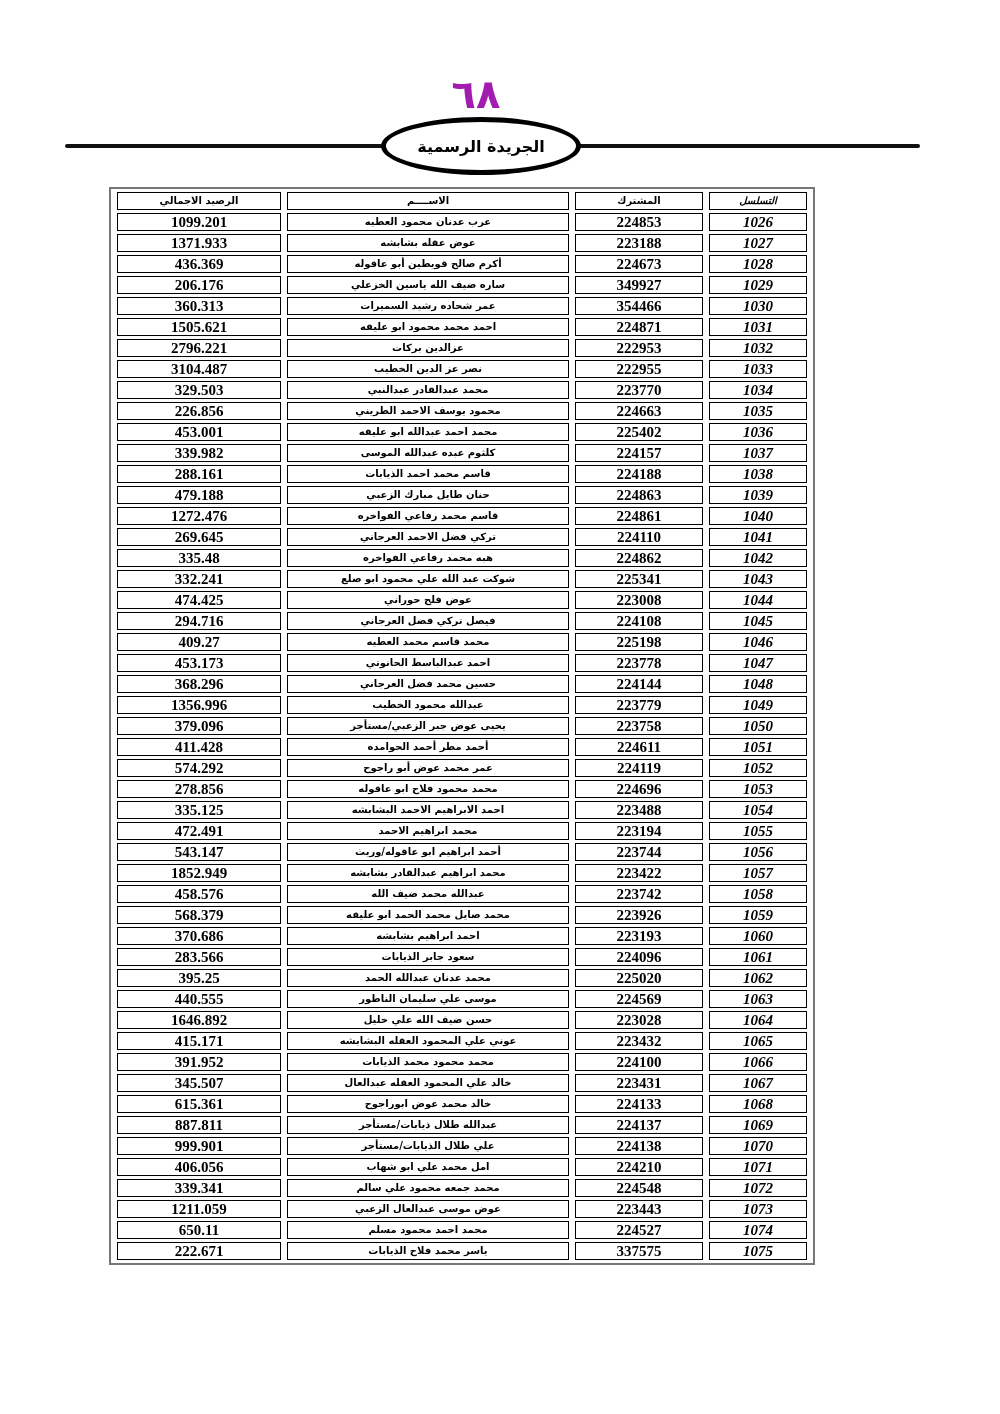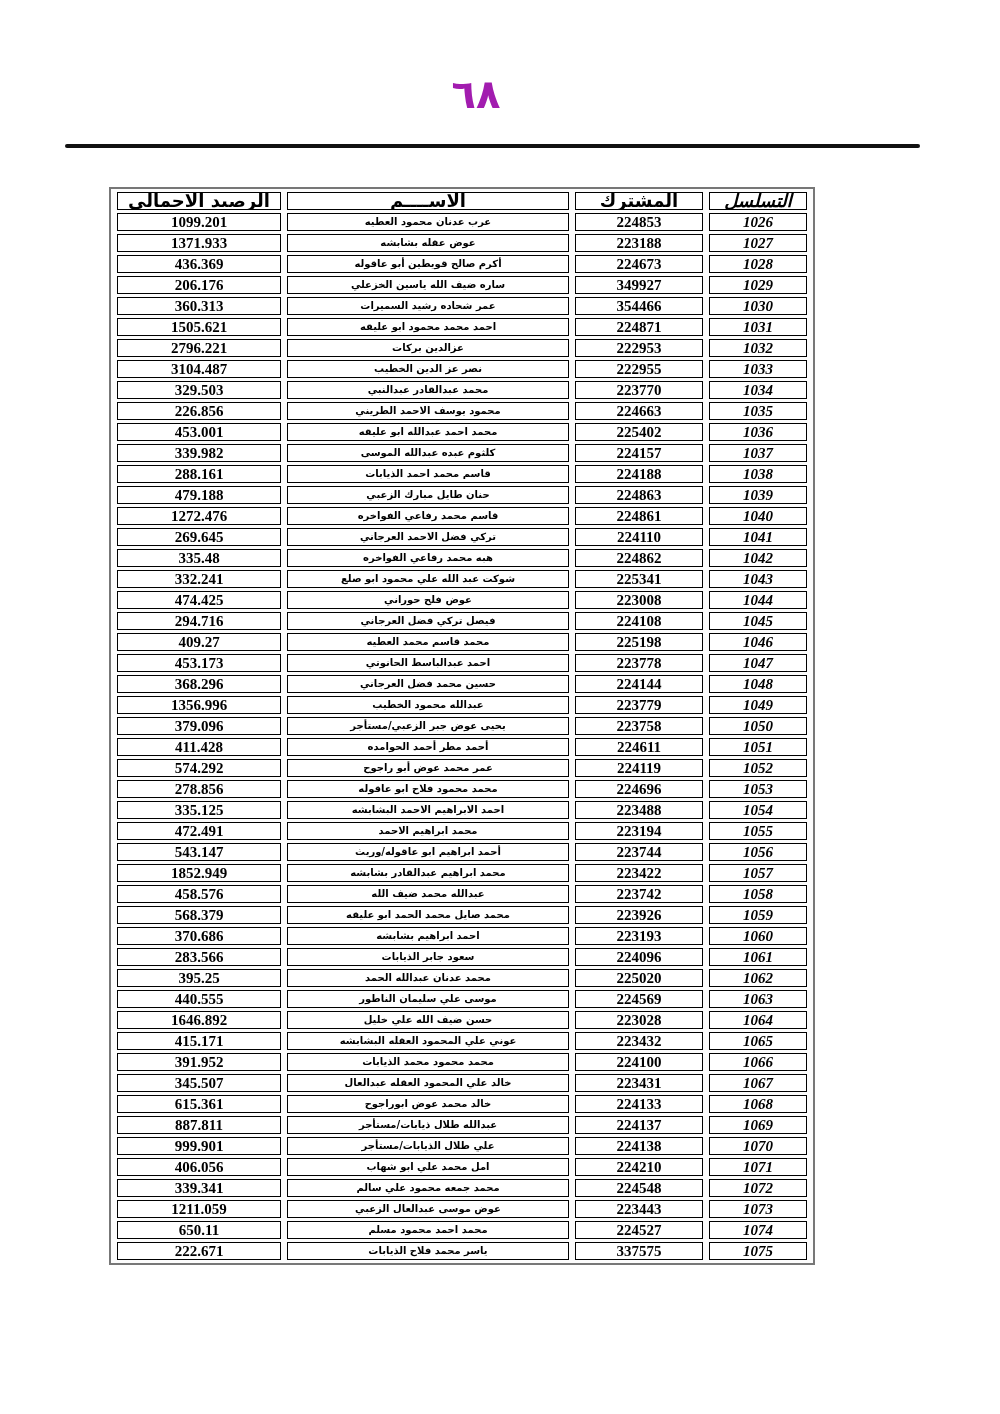--- a/index.html
+++ b/index.html
@@ -84,31 +84,34 @@
   th.col-balance, td.col-balance { width: 158px; }
   .ar {
     font-size: 10px;
     direction: rtl;
   }
   .num {
     font-family: "Liberation Serif", "DejaVu Serif", serif;
     font-size: 15px;
     direction: ltr;
   }
-  th.ar { font-size: 18px; }
+  th.ar { font-size: 10px; }
 </style>
 </head>
 <body>
 
 <div class="page">
 
   <div class="page-number">٦٨</div>
 
   <div class="divider-line"></div>
 
+  <div class="banner-ellipse">
+    <span>الجريدة الرسمية</span>
+  </div>
 
   <div class="table-wrap">
     <table class="gazette" dir="rtl">
       <thead>
         <tr>
           <th class="col-serial ar">التسلسل</th>
           <th class="col-sub ar">المشترك</th>
           <th class="col-name ar">الاســــم</th>
           <th class="col-balance ar">الرصيد الاجمالي</th>
         </tr>

